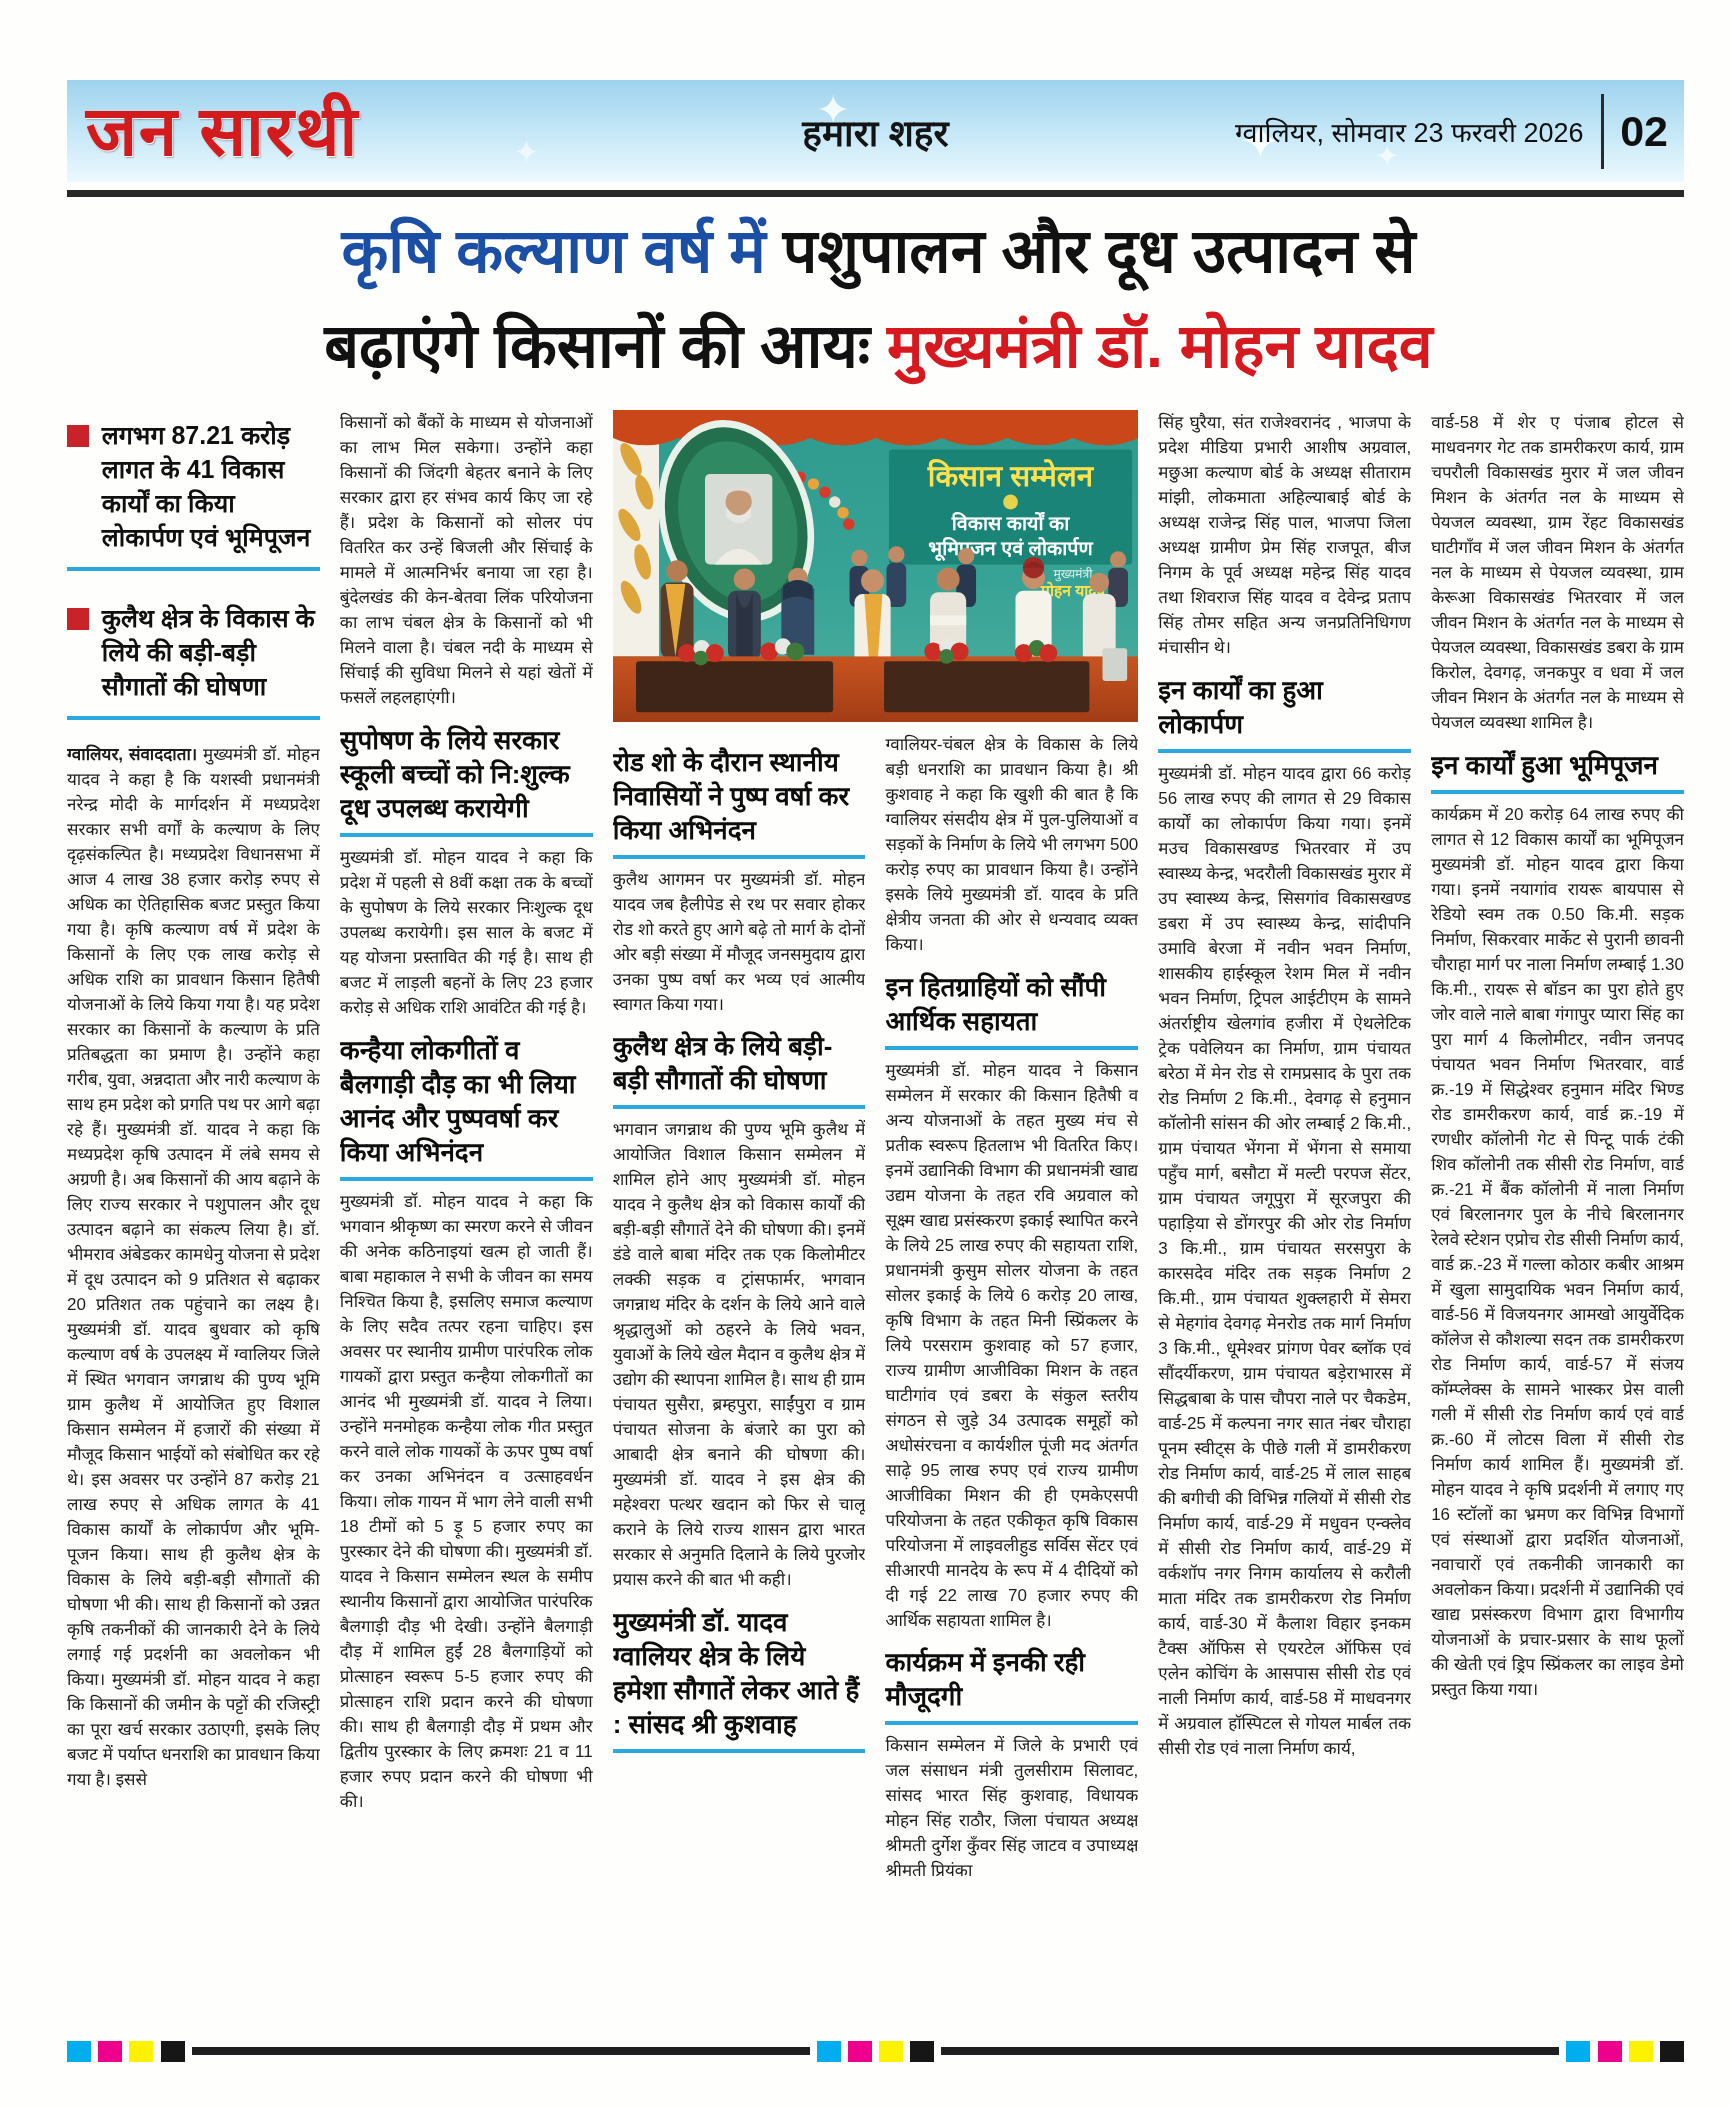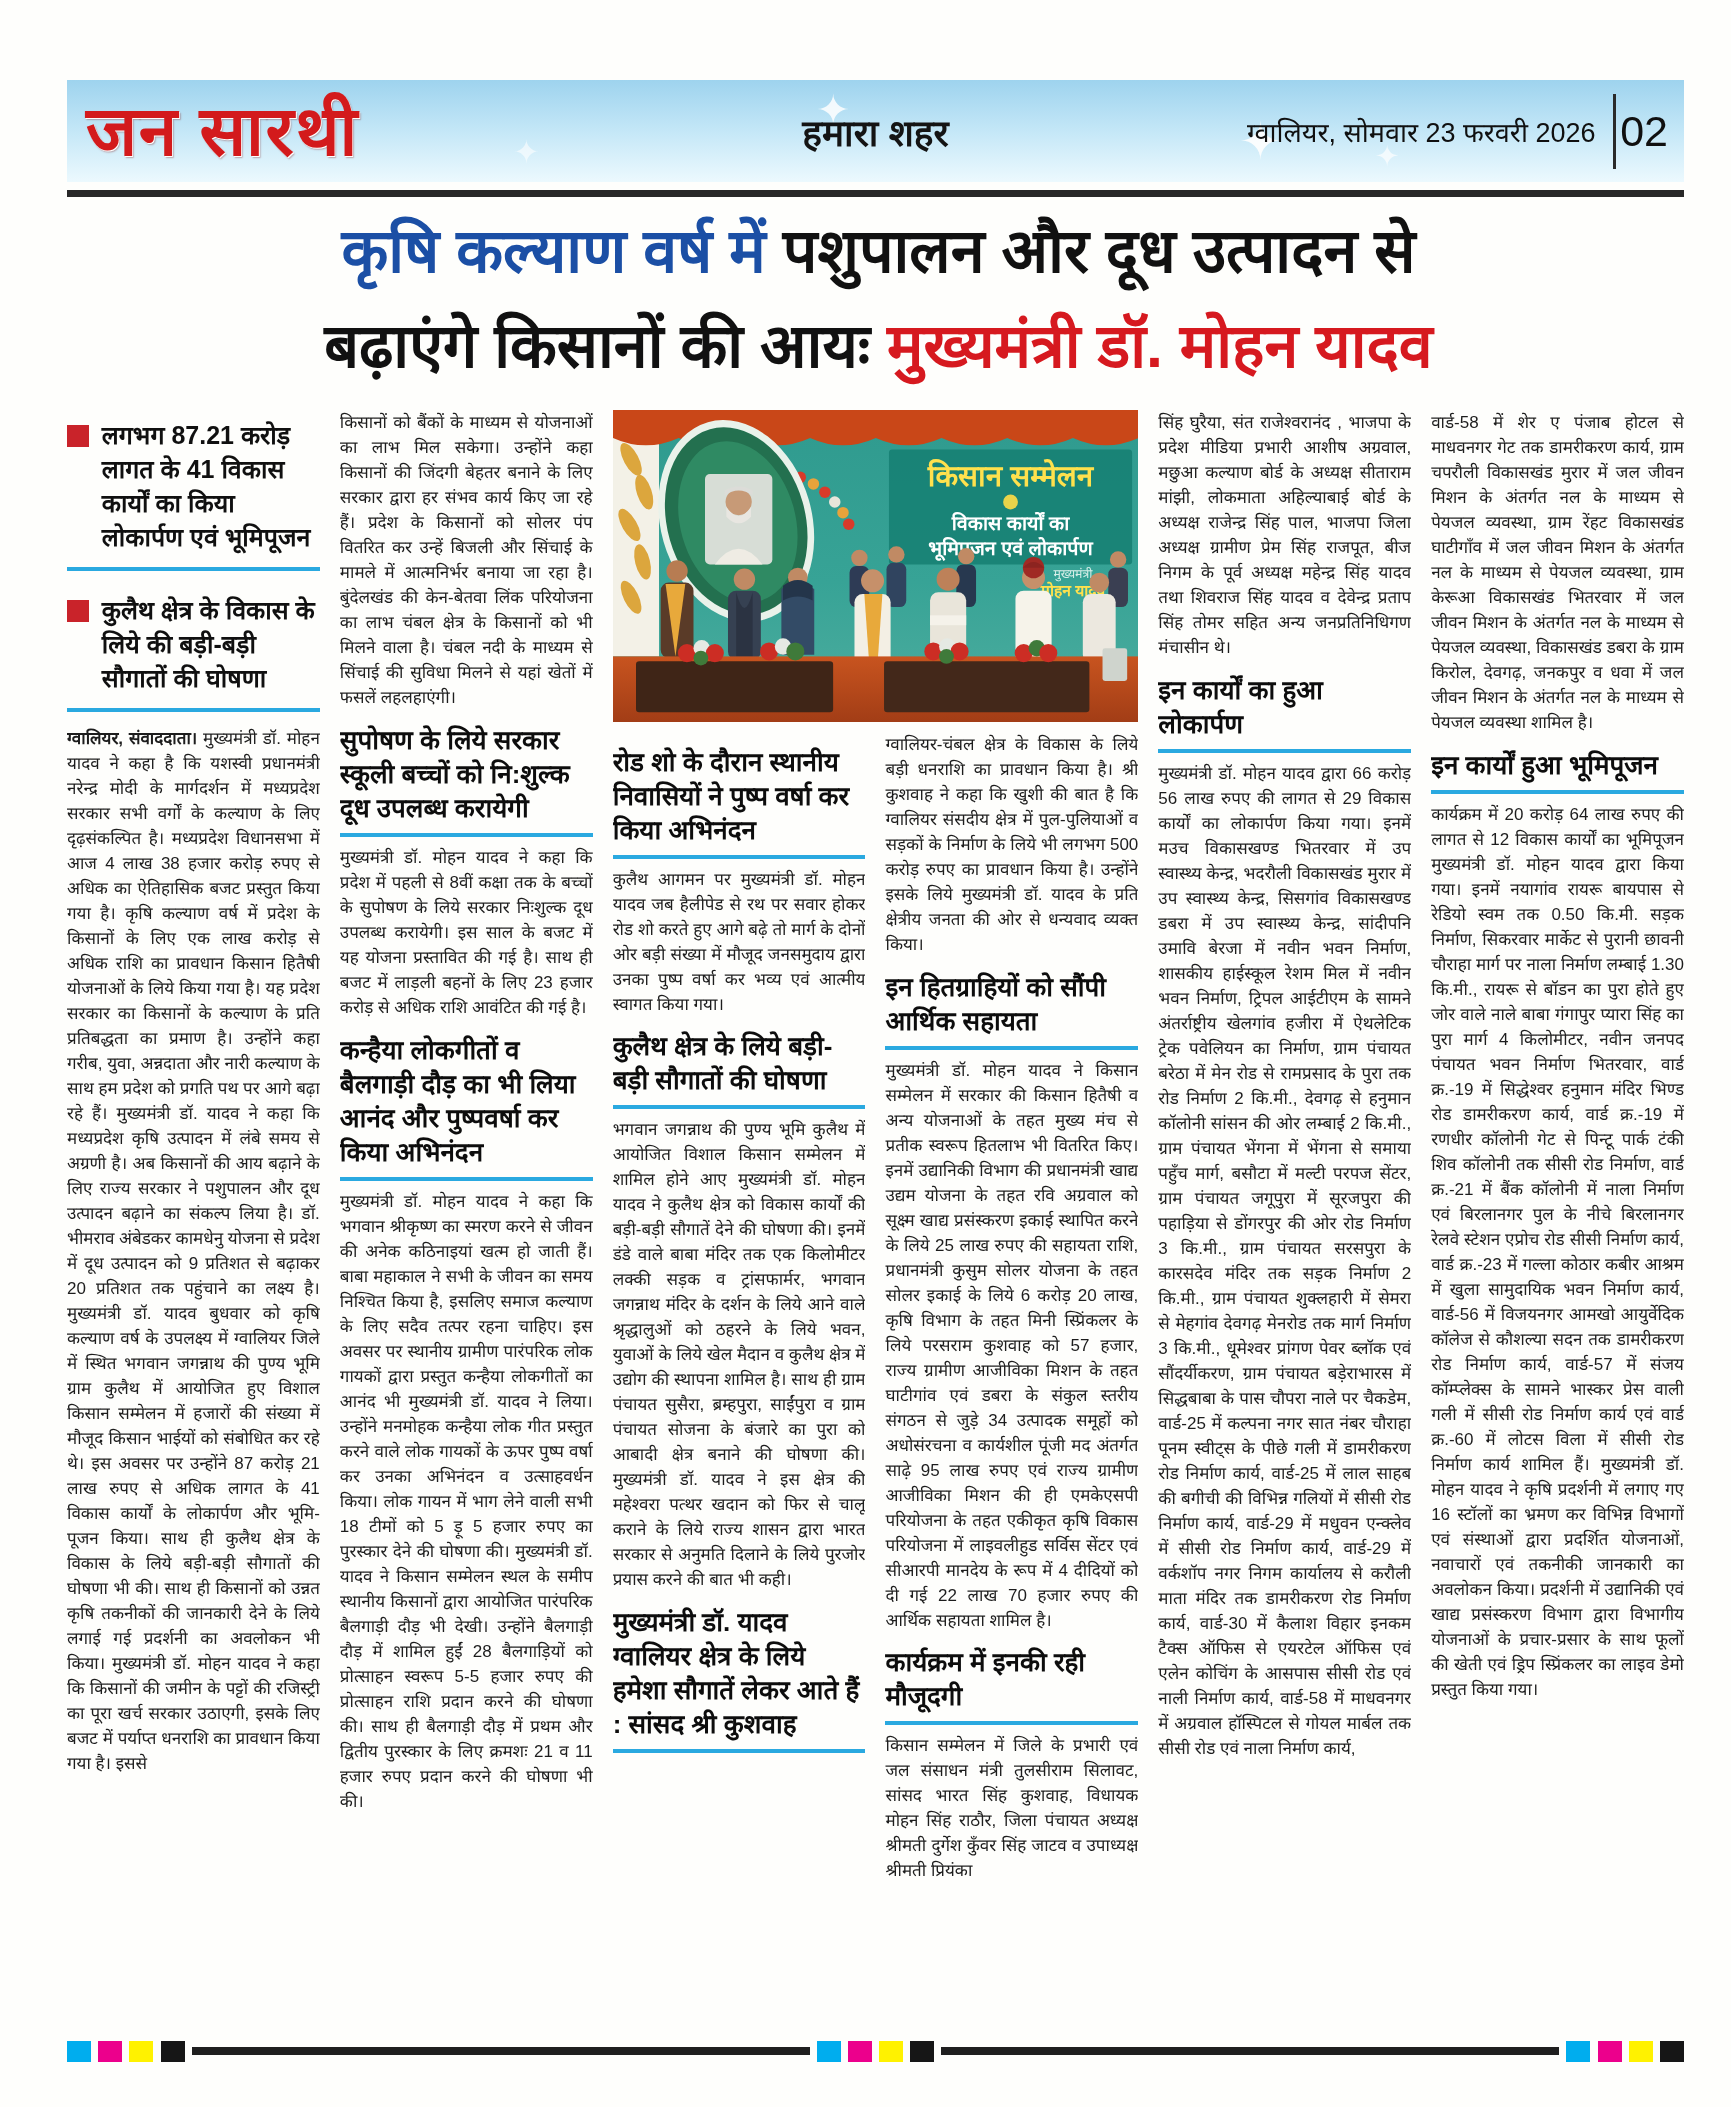--- a/index.html
+++ b/index.html
@@ -10,21 +10,21 @@
   .masthead-bar{position:absolute;left:67px;top:80px;width:1617px;height:102px;
     background:linear-gradient(180deg,#9ed3ee 0%,#c4e7f7 50%,#ecf9fe 100%);
     display:flex;align-items:center;}
   .spark{position:absolute;color:#ffffff;opacity:.85;font-weight:400;pointer-events:none;}
   .masthead{font-size:69px;font-weight:800;color:#d31a1c;padding-left:19px;line-height:1;
     letter-spacing:1.6px;text-shadow:0.8px 0.8px 0 #ffffff,1.6px 2.4px 1.6px rgba(120,30,30,.35);}
   .section-title{position:absolute;left:50%;transform:translateX(-50%);font-size:37px;font-weight:800;color:#141414;}
   .date-block{position:absolute;right:8px;top:0;height:100%;display:flex;align-items:center;}
   .dateline{font-size:27px;font-weight:400;color:#101010;padding-right:17.5px;}
   .page-num-divider{width:3.2px;height:75px;background:#2a2a2a;}
-  .page-number{font-size:43px;font-weight:400;color:#101010;padding:0 8px 0 4px;}
+  .page-number{font-size:43px;font-weight:700;color:#101010;padding:0 8px 0 16px;}
   .top-rule{position:absolute;left:67px;top:190px;width:1617px;height:7.2px;background:#282828;}
 
   
   .headline{position:absolute;left:70px;top:204px;width:1617px;text-align:center;
     font-size:61px;line-height:95px;font-weight:800;color:#111;}
   .headline .hl-blue{color:#1b4fa5;}
   .headline .hl-red{color:#d6191f;}
 
   
   main.cols{position:absolute;left:67px;top:410px;width:1617px;height:1623px;
@@ -33,21 +33,21 @@
   .photo-span{grid-column:3/5;display:flex;flex-direction:column;min-height:0;overflow:hidden;}
   .photo-figure{margin:0 0 9.6px 0;line-height:0;}
   .photo-cols{flex:1;min-height:0;display:grid;grid-template-columns:1fr 1fr;column-gap:20px;overflow:hidden;}
   .photo-cols .col{height:100%;}
 
   p.body{margin:0 0 2.4px;font-size:17px;line-height:25px;text-align:justify;color:#1d1d1d;}
   p.body .lead{font-weight:800;}
   h3.subhead{margin:12.8px 0 8px;padding-bottom:8px;border-bottom:4px solid #2aa9e0;
     font-size:26px;line-height:34px;font-weight:800;color:#0d0d0d;}
   .bullet{display:flex;gap:12.8px;padding:8px 0 12.8px;border-bottom:4px solid #2aa9e0;
-    margin-bottom:14px;font-size:25px;line-height:34px;font-weight:800;color:#101010;text-align:left;}
+    margin-bottom:22px;font-size:25px;line-height:34px;font-weight:800;color:#101010;text-align:left;}
   .bullet .marker{width:22px;height:22px;background:#c9232a;margin-top:7.2px;flex:0 0 auto;}
 
   
   .footer{position:absolute;left:67px;bottom:46px;width:1617px;height:22px;display:flex;align-items:center;}
   .reg-sq{width:24px;height:21px;margin-right:7.2px;flex:0 0 auto;}
   .sq-c{background:#00adee;} .sq-m{background:#ec008c;} .sq-y{background:#fff200;} .sq-k{background:#161616;}
   .reg-line{height:7.2px;background:#1f1f1f;flex-grow:1;margin-right:7.2px;}
 </style>
 </head>
 <body>

